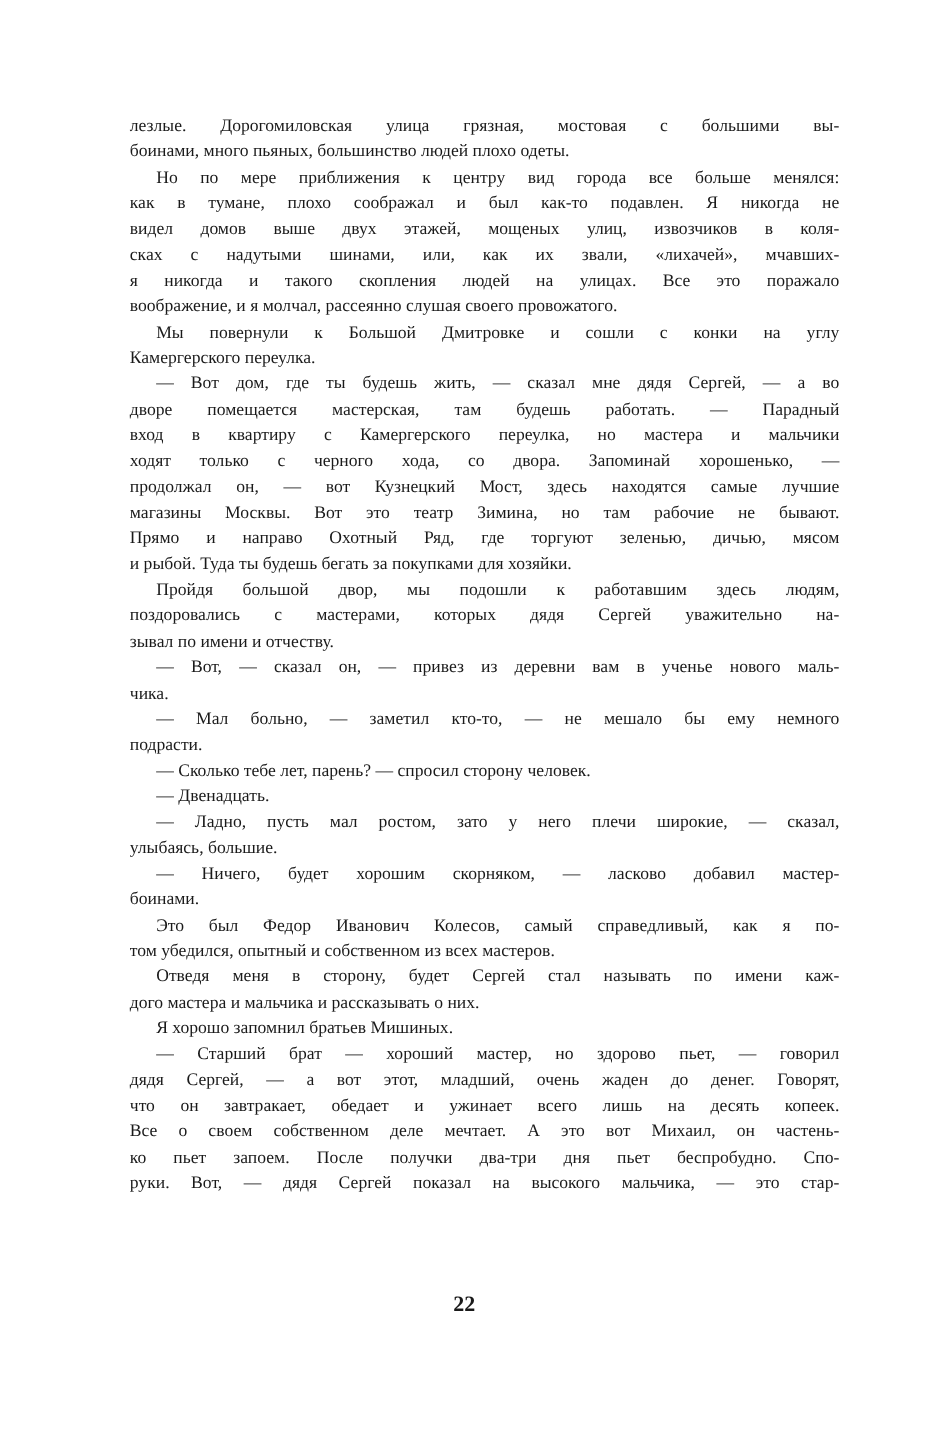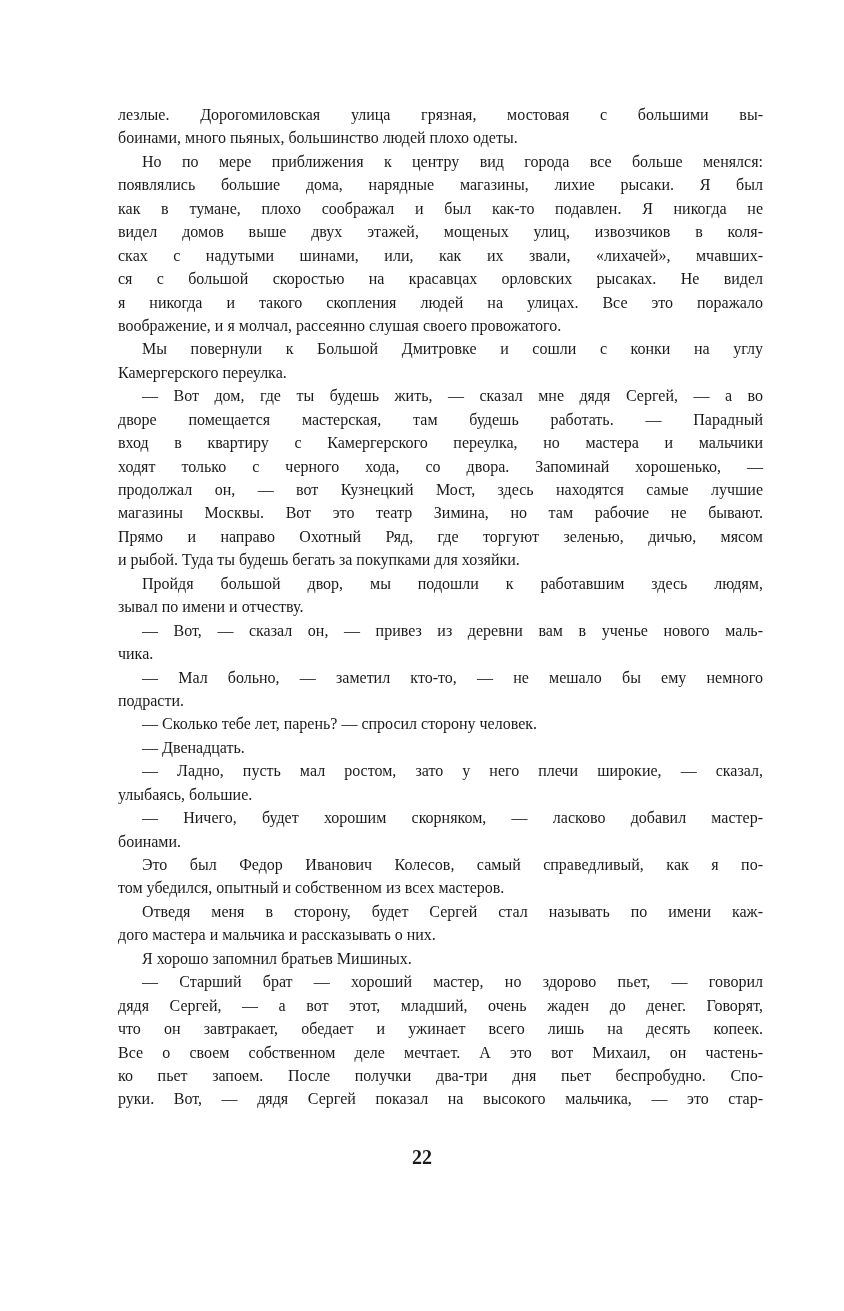--- a/index.html
+++ b/index.html
@@ -6,49 +6,48 @@
   body { width:844px; height:1311px; position:relative; overflow:hidden; }
   .page {
     position:absolute; left:118px; top:103px; width:645px;
     font-family:"Liberation Serif","DejaVu Serif",serif;
     font-size:16px; line-height:23.45px; color:#1a1a1a;
   }
   .line { display:block; white-space:nowrap; text-align:justify; text-align-last:justify; height:23.45px; overflow:visible; }
   .line.last { text-align-last:left; }
   .line.indent { padding-left:24px; }
   .pagenum {
-    position:absolute; left:0; width:844px; top:1146px; text-align:center;
+    position:absolute; left:0; width:844px; top:1175px; text-align:center;
     font-family:"Liberation Serif","DejaVu Serif",serif; font-weight:bold; font-size:20px; color:#1a1a1a;
   }
 </style>
 </head>
 <body>
 
 <div class="page" id="body-text">
     <span class="line">лезлые. Дорогомиловская улица грязная, мостовая с большими вы-</span>
     <span class="line last">боинами, много пьяных, большинство людей плохо одеты.</span>
     <span class="line indent">Но по мере приближения к центру вид города все больше менялся:</span>
-    <span class="line">появлялись большие дома, нарядные магазины, лихие рысаки. Я был</span>
     <span class="line">как в тумане, плохо соображал и был как-то подавлен. Я никогда не</span>
     <span class="line">видел домов выше двух этажей, мощеных улиц, извозчиков в коля-</span>
     <span class="line">сках с надутыми шинами, или, как их звали, «лихачей», мчавших-</span>
-    <span class="line">ся с большой скоростью на красавцах орловских рысаках. Не видел</span>
     <span class="line">я никогда и такого скопления людей на улицах. Все это поражало</span>
     <span class="line last">воображение, и я молчал, рассеянно слушая своего провожатого.</span>
     <span class="line indent">Мы повернули к Большой Дмитровке и сошли с конки на углу</span>
     <span class="line last">Камергерского переулка.</span>
     <span class="line indent">— Вот дом, где ты будешь жить, — сказал мне дядя Сергей, — а во</span>
     <span class="line">дворе помещается мастерская, там будешь работать. — Парадный</span>
     <span class="line">вход в квартиру с Камергерского переулка, но мастера и мальчики</span>
     <span class="line">ходят только с черного хода, со двора. Запоминай хорошенько, —</span>
     <span class="line">продолжал он, — вот Кузнецкий Мост, здесь находятся самые лучшие</span>
     <span class="line">магазины Москвы. Вот это театр Зимина, но там рабочие не бывают.</span>
     <span class="line">Прямо и направо Охотный Ряд, где торгуют зеленью, дичью, мясом</span>
     <span class="line last">и рыбой. Туда ты будешь бегать за покупками для хозяйки.</span>
     <span class="line indent">Пройдя большой двор, мы подошли к работавшим здесь людям,</span>
+    <span class="line">поздоровались с мастерами, которых дядя Сергей уважительно на-</span>
     <span class="line last">зывал по имени и отчеству.</span>
     <span class="line indent">— Вот, — сказал он, — привез из деревни вам в ученье нового маль-</span>
     <span class="line last">чика.</span>
     <span class="line indent">— Мал больно, — заметил кто-то, — не мешало бы ему немного</span>
     <span class="line last">подрасти.</span>
     <span class="line indent last">— Сколько тебе лет, парень? — спросил сторону человек.</span>
     <span class="line indent last">— Двенадцать.</span>
     <span class="line indent">— Ладно, пусть мал ростом, зато у него плечи широкие, — сказал,</span>
     <span class="line last">улыбаясь, большие.</span>
     <span class="line indent">— Ничего, будет хорошим скорняком, — ласково добавил мастер-</span>

